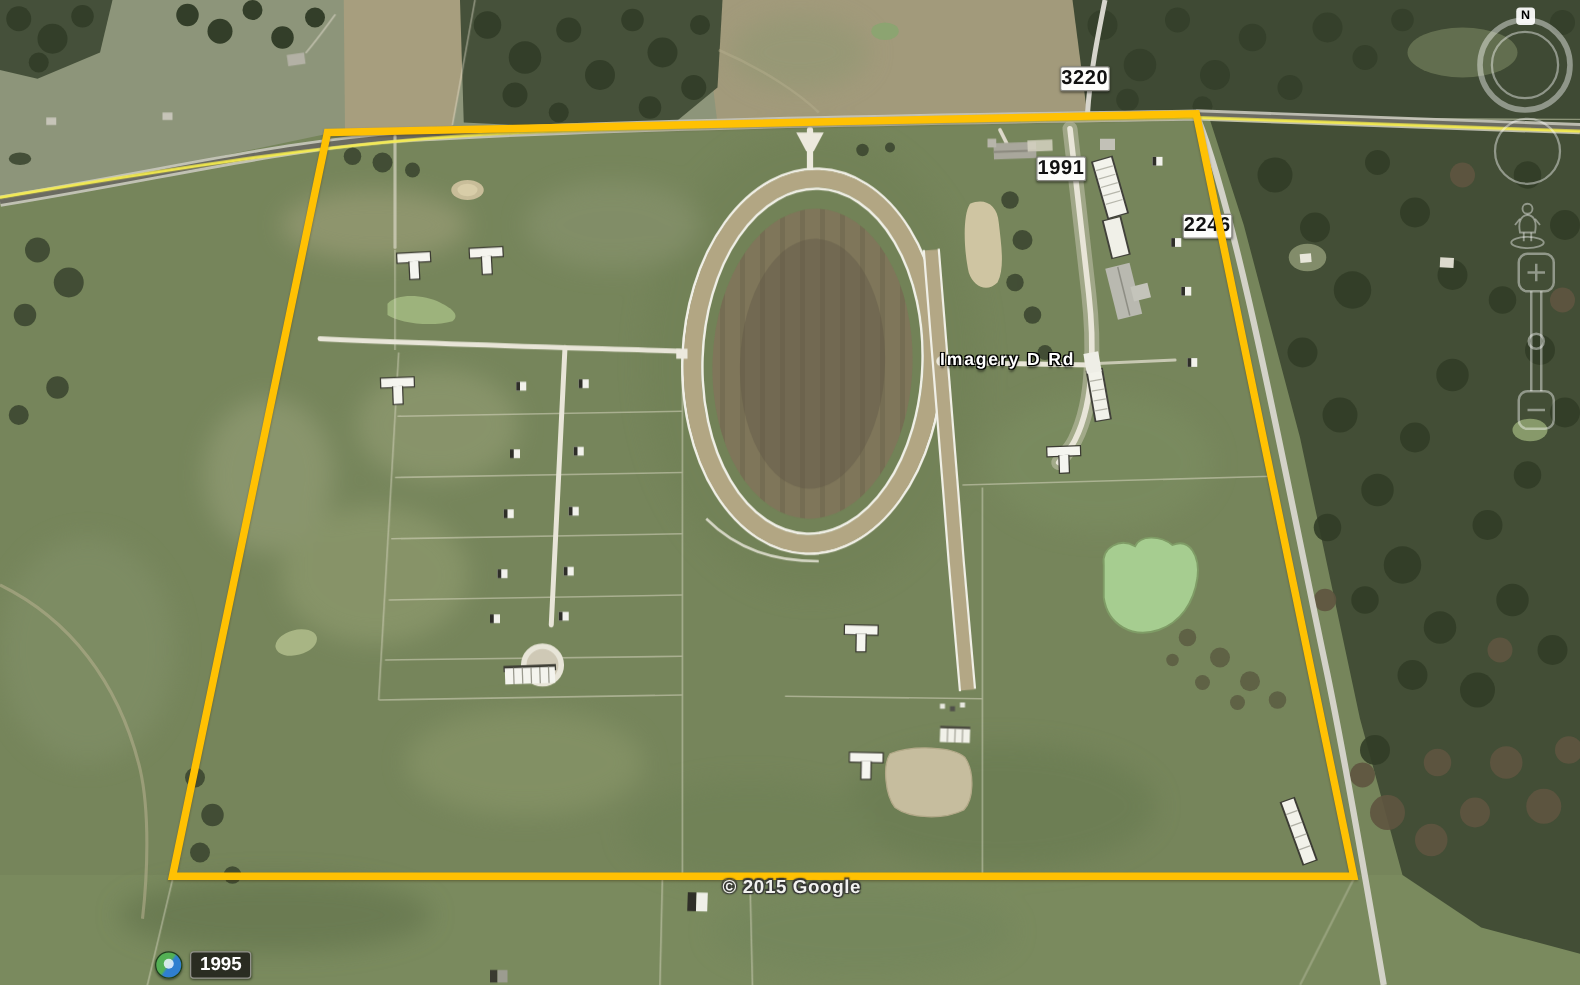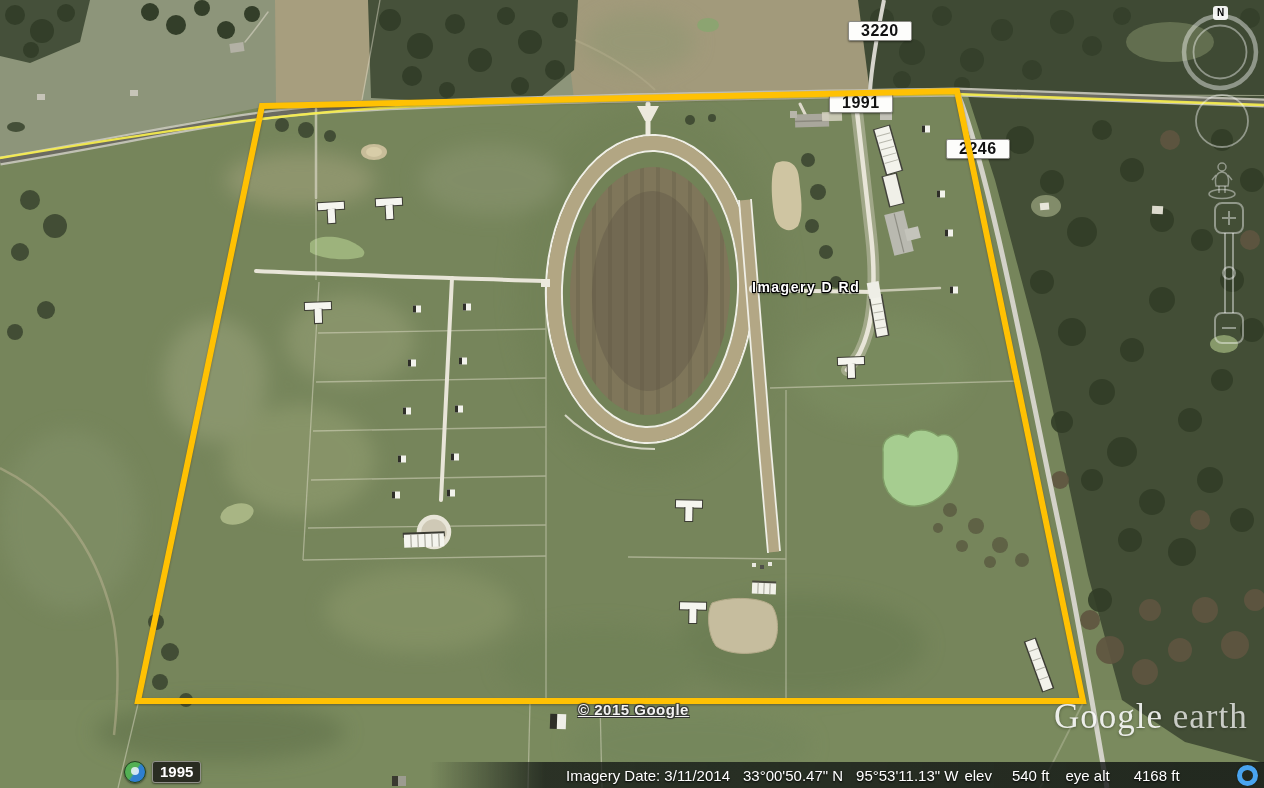--- a/index.html
+++ b/index.html
@@ -2,39 +2,39 @@
 <html><head>
 <meta charset="utf-8">
 <style>
   html,body{margin:0;padding:0;background:#222;}
   #stage{position:relative;width:1264px;height:788px;overflow:hidden;
          font-family:"Liberation Sans",sans-serif;}
   .abs{position:absolute;left:0;top:0;}
   svg{display:block;}
   
   .shield{position:absolute;background:#fdfdfb;color:#111;border:1px solid #8a8a84;
-          border-radius:2px;padding:0 12px;font:bold 16px "Liberation Sans",sans-serif;
-          letter-spacing:.5px;box-shadow:0 1px 2px rgba(0,0,0,.45);z-index:4;}
+          border-radius:2px;padding:0 0;font:bold 16px "Liberation Sans",sans-serif;
+          letter-spacing:.5px;box-shadow:0 1px 2px rgba(0,0,0,.45);z-index:4;margin-top:32px;}
   
   .street{position:absolute;color:#fff;font:bold 14px "Liberation Sans",sans-serif;
           letter-spacing:1.5px;z-index:6;white-space:pre;
           text-shadow:-1px -1px 0 #000,1px -1px 0 #000,-1px 1px 0 #000,1px 1px 0 #000,0 2px 2px rgba(0,0,0,.6);}
   
   .anno{position:absolute;left:356px;top:571px;width:276px;text-align:center;z-index:6;}
   .anno div{white-space:pre;font:bold 15px "Liberation Sans",sans-serif;line-height:16px;
             color:#ffd21f;text-shadow:0 1px 1px rgba(40,30,0,.55);}
   .anno .gap{margin-top:16px;}
   
   .watermark{position:absolute;left:1054px;top:697px;z-index:7;
              font-family:"Liberation Serif",serif;font-size:35px;color:rgba(255,255,255,.88);
              letter-spacing:1px;text-shadow:0 1px 3px rgba(0,0,0,.35);white-space:pre;}
   .watermark .earth{opacity:.82;}
   .copyright{position:absolute;left:578px;top:701px;z-index:7;
              font:bold 15px "Liberation Sans",sans-serif;color:#f2f2f0;letter-spacing:.5px;white-space:pre;
-             text-shadow:-1px -1px 1px #333,1px -1px 1px #333,-1px 1px 1px #333,1px 1px 1px #333;text-decoration:underline;}
+             text-shadow:-1px -1px 1px #333,1px -1px 1px #333,-1px 1px 1px #333,1px 1px 1px #333;}
   
   .statusbar{position:absolute;left:0;bottom:0;width:1264px;height:26px;z-index:9;
      background:linear-gradient(to right,rgba(10,14,14,0) 0,rgba(10,14,14,0) 430px,
                 rgba(12,16,16,.72) 545px,rgba(12,16,16,.80) 100%);}
   .statusbar .items{position:absolute;left:566px;top:0;height:26px;display:flex;align-items:center;}
   .statusbar span{color:#fff;font:15px "Liberation Sans",sans-serif;white-space:pre;
                   text-shadow:0 1px 2px #000;}
   .stream-ring{position:absolute;left:1237px;top:3px;width:11px;height:11px;border:5px solid #49a4f0;
                border-radius:50%;box-shadow:0 0 2px rgba(0,0,0,.5);}
   
@@ -433,21 +433,20 @@
   <div class="shield" style="left:946px;top:139px">2246</div>
 
   <svg class="abs" width="1264" height="788" viewBox="0 0 1264 788" style="z-index:5">
     <polygon points="262,106 957,91 1083,701 138,701" fill="none" stroke="#ffc103" stroke-width="6" stroke-linejoin="miter" style="filter:drop-shadow(0 1px 1px rgba(60,40,0,.4))"></polygon>
   </svg>
 
   <div class="street" style="left:752px;top:279px">Imagery D Rd</div>
 
 
   <div class="copyright">© 2015 Google</div>
-  <div class="watermark"><span>Google</span><span class="earth"> earth</span></div>
 
   <svg class="abs" style="left:1180px;top:0;z-index:8" width="84" height="360" viewBox="0 0 84 360">
     <g fill="none" stroke="rgba(255,255,255,.42)">
       <g>
         <circle cx="40" cy="52" r="36" stroke-width="4.5"></circle>
         <circle cx="40" cy="52" r="26.5" stroke-width="1.8"></circle>
       </g>
       <circle cx="42" cy="121" r="26" stroke-width="1.8"></circle>
       <g stroke-width="1.5">
         <circle cx="42" cy="167" r="4"></circle>
@@ -465,26 +464,14 @@
       </g>
     </g>
   </svg>
   <div class="north-label">N</div>
 
   <div class="timebox">
     <div class="clock-icon"></div>
     <div class="year-badge">1995</div>
   </div>
 
-  <div class="statusbar">
-    <div class="items">
-      <span>Imagery Date: 3/11/2014</span>
-      <span style="margin-left:13px">33°00'50.47" N</span>
-      <span style="margin-left:13px">95°53'11.13" W</span>
-      <span style="margin-left:6px">elev</span>
-      <span style="margin-left:20px">540 ft</span>
-      <span style="margin-left:16px">eye alt</span>
-      <span style="margin-left:24px">4168 ft</span>
-    </div>
-    <div class="stream-ring"></div>
-  </div>
 
 </div>
 
 </body></html>

